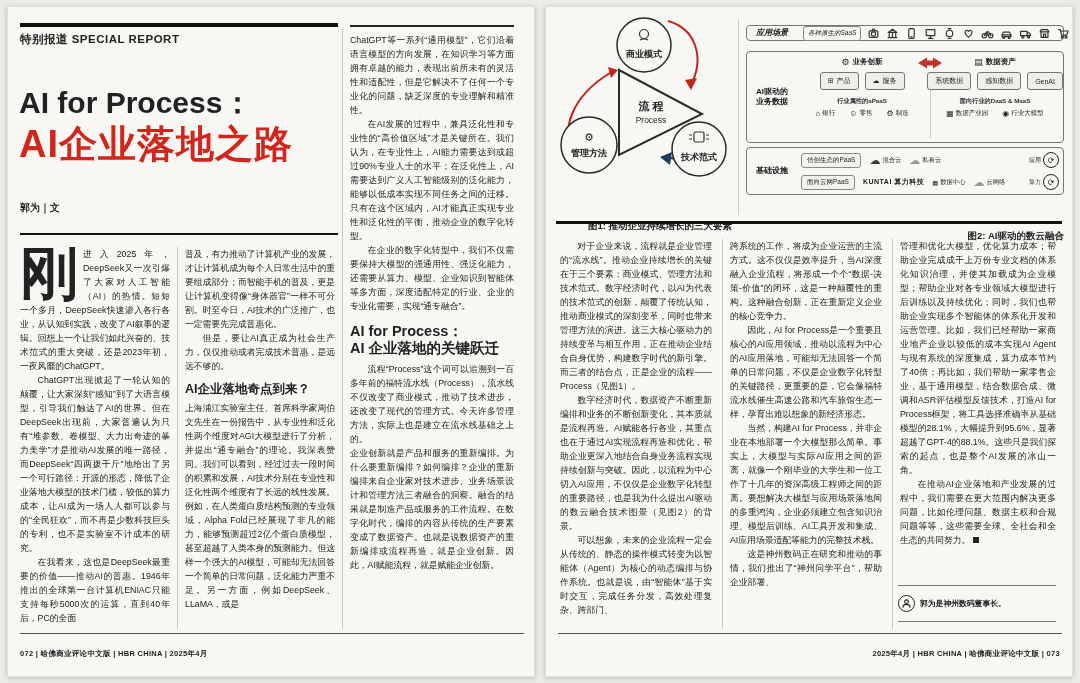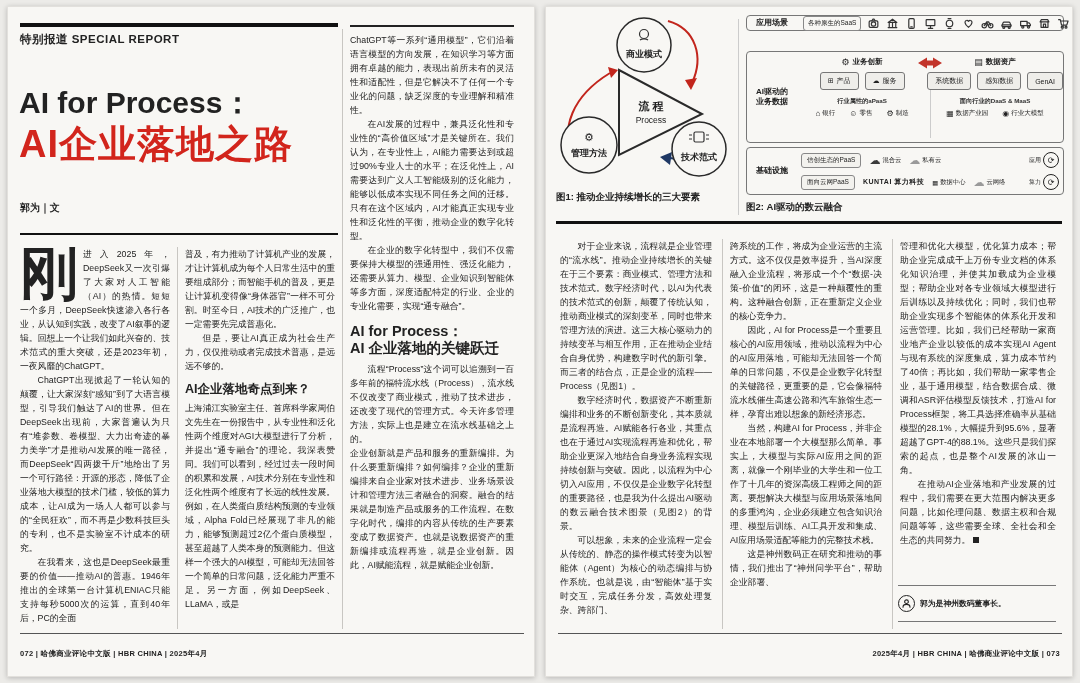--- a/index.html
+++ b/index.html
@@ -26,28 +26,28 @@
   .big-head{font-size:14.5px;font-weight:800;margin:10px 0 5px;line-height:17px;}
   .vdiv{position:absolute;width:1px;background:#c8c6c2;}
   .col3-toprule{position:absolute;left:342px;top:18px;width:164px;height:2px;background:#222;}
   .footer-rule{position:absolute;left:12px;top:626px;width:504px;height:1px;background:#555;}
   .footer-text{position:absolute;top:642px;font-size:7.5px;font-weight:700;letter-spacing:.3px;}
   .footer-left{left:12px;}
   .footer-right{right:12px;}
 
   
   .fig1{position:absolute;left:10px;top:8px;width:176px;height:200px;}
-  .fig-caption{font-size:9.5px;font-weight:800;text-align:left;}
+  .fig-caption{font-size:9.5px;font-weight:800;text-align:right;margin-top:29px;}
   .fig1 .fig-caption{position:absolute;left:0;top:176px;width:176px;}
   .figdiv{position:absolute;left:192px;top:12px;width:1px;height:196px;background:#ccc;}
   .fig2{position:absolute;left:200px;top:8px;width:318px;height:200px;font-size:7px;}
   .f2row{position:absolute;left:0;right:0;border:1px solid #777;border-radius:4px;background:#f8f7f4;box-sizing:border-box;display:flex;}
   .f2label{width:50px;flex:none;display:flex;align-items:center;justify-content:center;
            font-size:8px;font-weight:800;text-align:center;line-height:10px;}
-  .f2r1{top:0;height:16px;}
+  .f2r1{top:10px;height:16px;font-style:italic;}
   .f2r2{top:36px;height:92px;}
   .f2r3{top:132px;height:48px;}
   .fig2 .fig-caption{position:absolute;left:0;top:186px;width:318px;}
   .saas-box{border:1px solid #888;border-radius:3px;font-size:6.5px;padding:2px 4px;align-self:center;white-space:nowrap;}
   .icon-strip{display:flex;align-items:center;gap:6px;padding:0 6px;flex:1;justify-content:space-between;}
   .sic{width:13px;height:13px;flex:none;}
   .sic svg{width:13px;height:13px;display:block;}
   .sic svg *{stroke:#333;fill:none;stroke-width:1.1;stroke-linecap:round;stroke-linejoin:round;}
   .f2halves{position:relative;flex:1;display:flex;}
   .f2half{flex:1;position:relative;padding-top:5px;}

